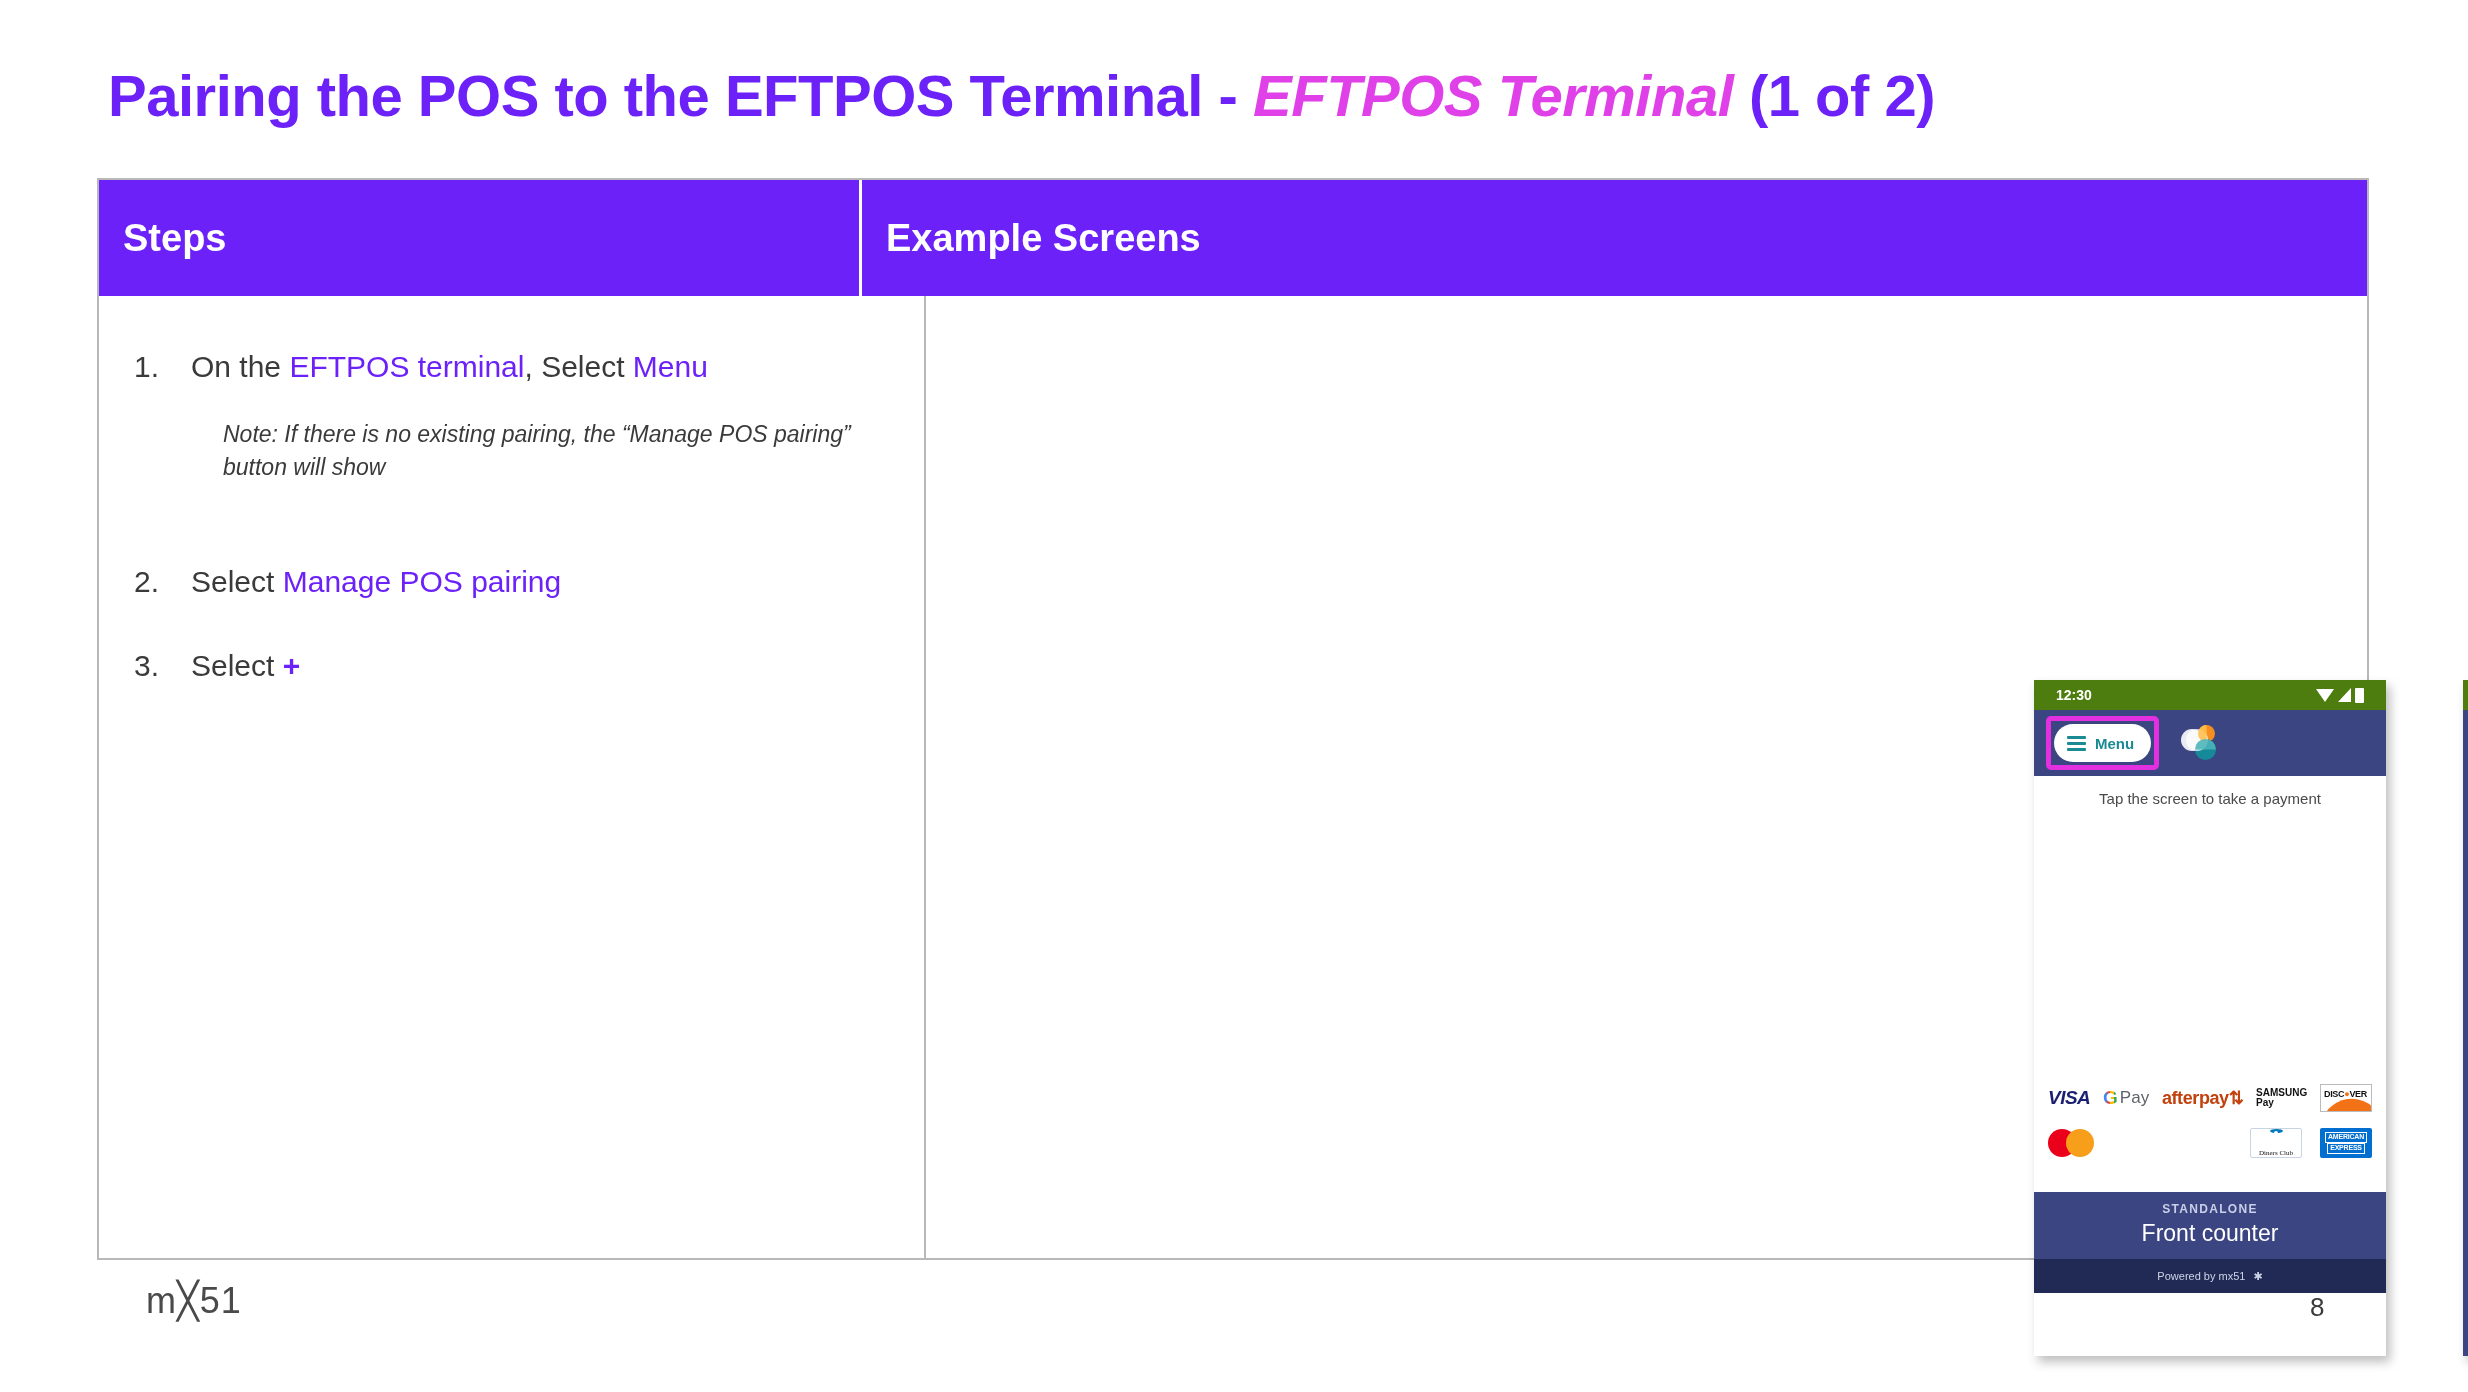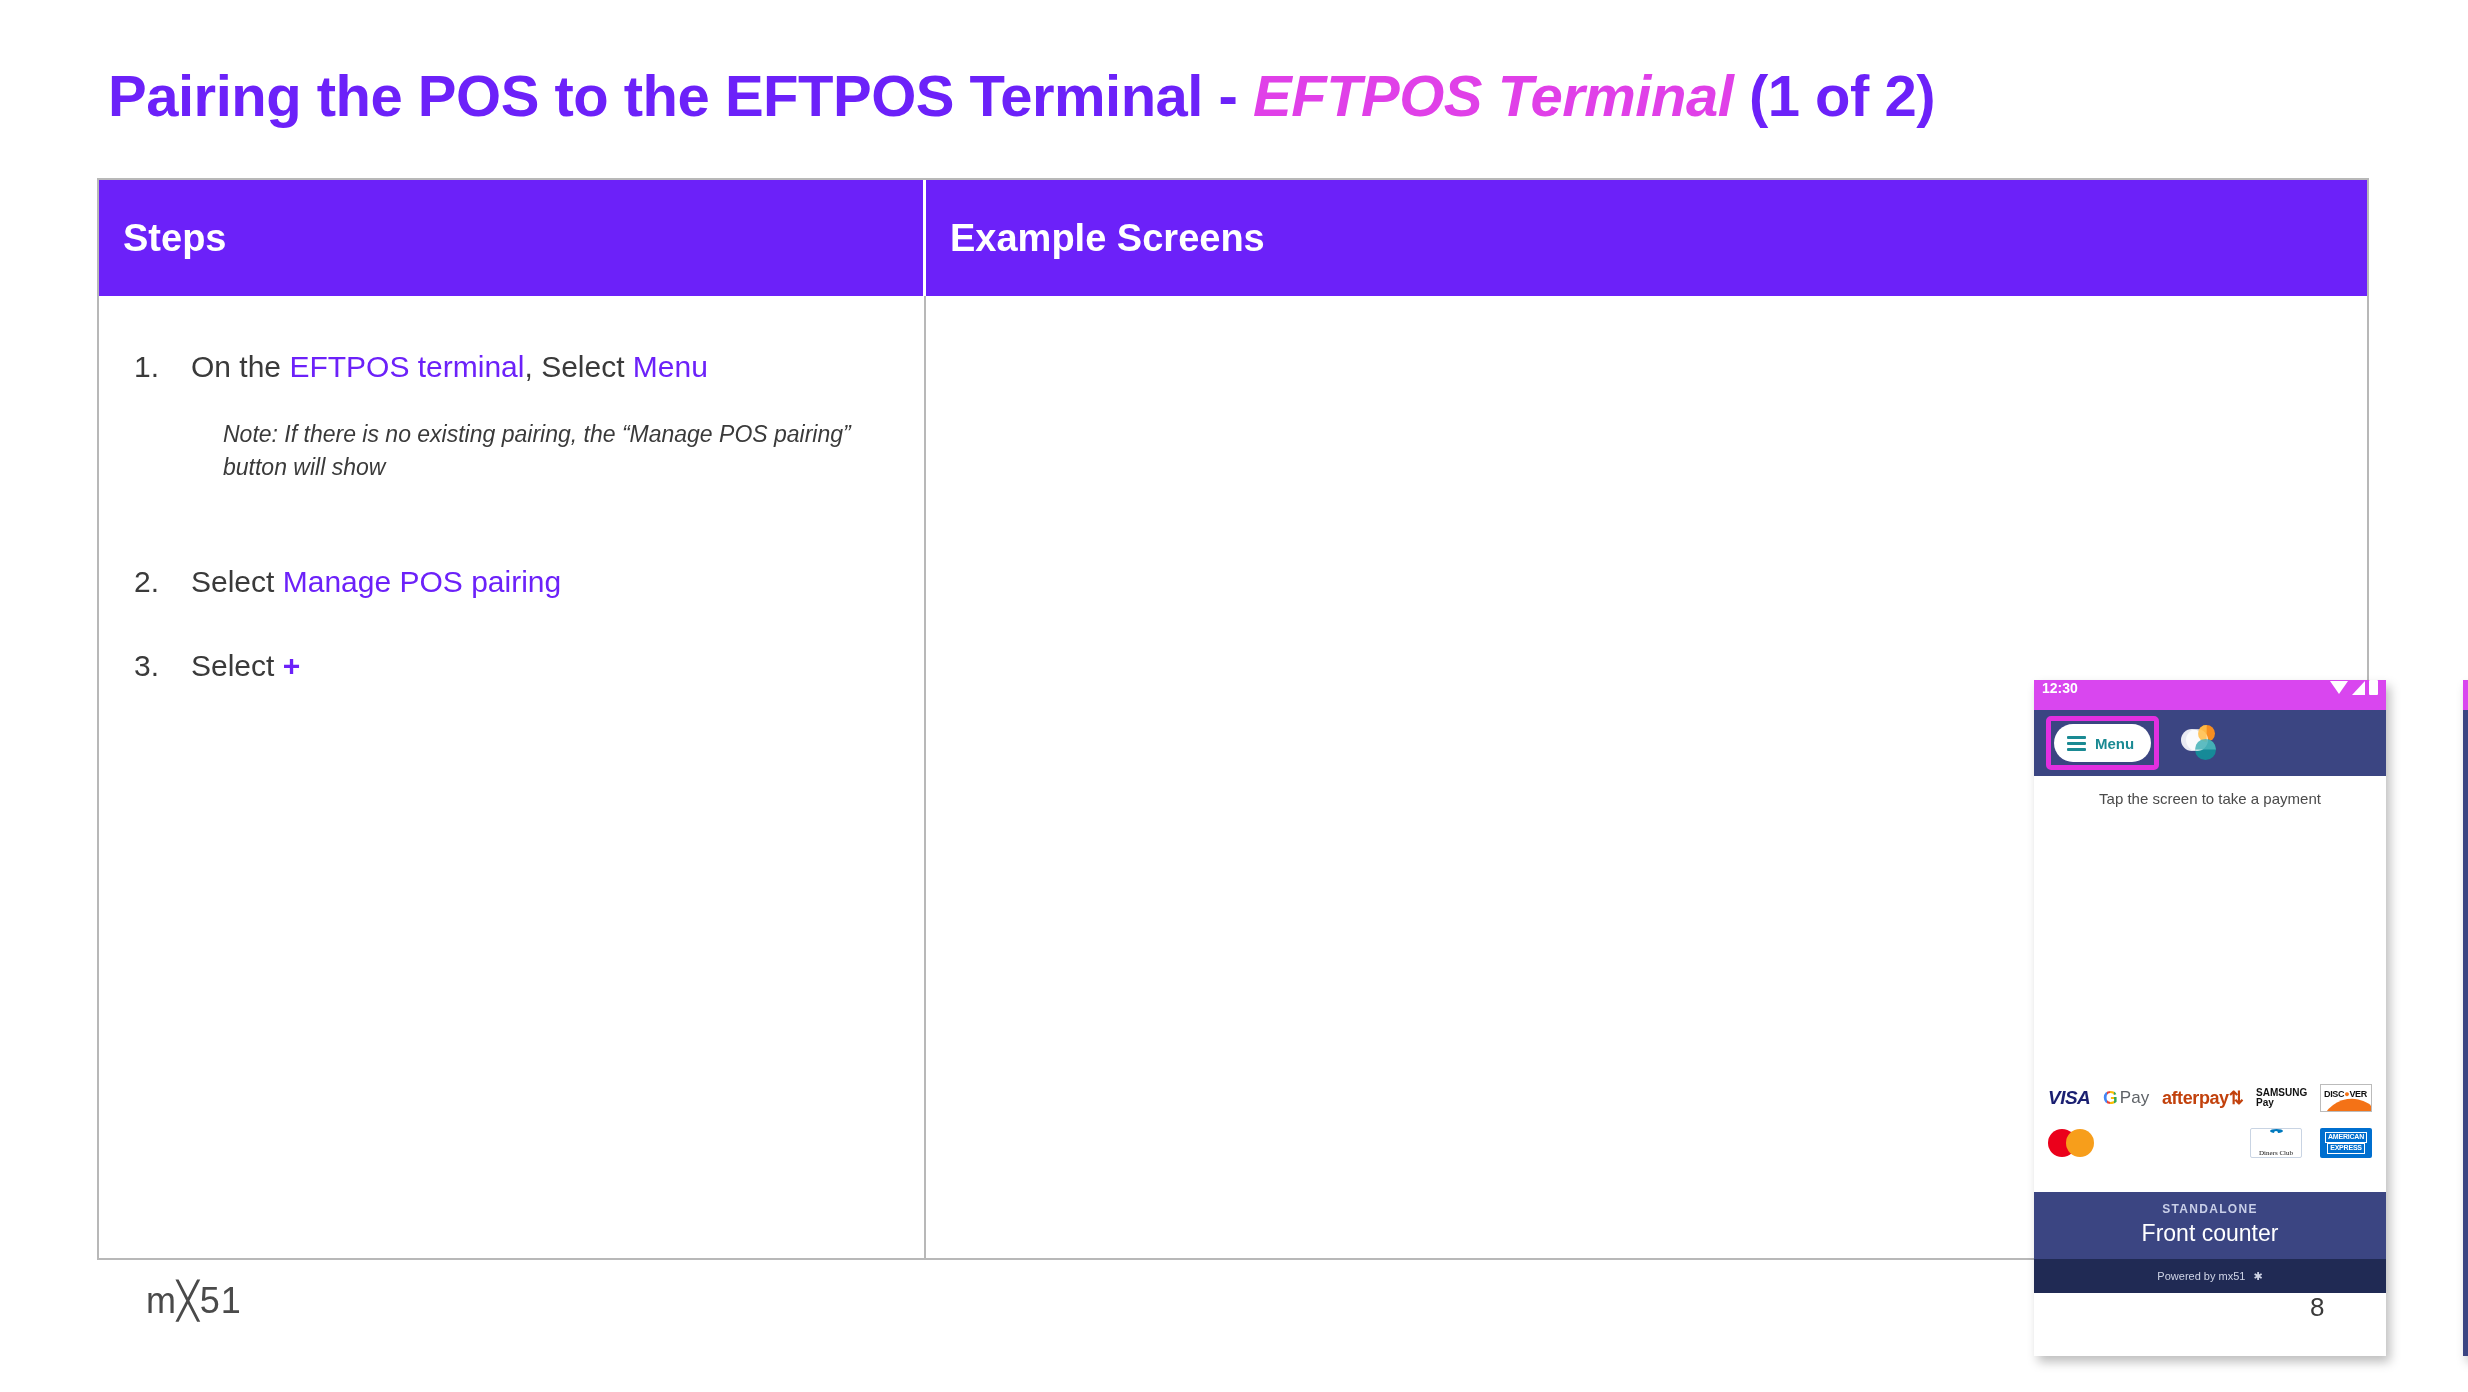--- a/index.html
+++ b/index.html
@@ -26,21 +26,21 @@
     border: 2px solid #b8b8b8;
     background: #fff;
   }
   .thead { display: flex; height: 116px; }
   .th {
     background: #6c21f9; color: #fff;
     font-size: 38px; font-weight: bold;
     display: flex; align-items: center;
     padding-left: 24px;
   }
-  .th-steps { width: 827px; border-right: 3px solid #ffffff; }
+  .th-steps { width: 763px; border-right: 3px solid #ffffff; }
   .th-ex { flex: 1; }
   .tbody { display: flex; height: calc(100% - 116px); }
   .td-steps { width: 827px; border-right: 2px solid #b8b8b8; padding: 22px 20px 0 20px; }
   .td-ex { flex: 1; position: relative; }
 
   
   .step { display: flex; font-size: 30px; color: #3a3a3a; line-height: 1.0; }
   .step-num { width: 72px; text-align: right; padding-right: 32px; flex: 0 0 auto; }
   .step-body { flex: 1; }
   .lnk { color: #6c21f9; }
@@ -56,22 +56,22 @@
   
   .phone {
     position: absolute; top: 384px; width: 352px; height: 676px;
     background: #fff; overflow: hidden;
     box-shadow: 4px 6px 10px rgba(0,0,0,0.26);
   }
   #phone1 { left: 1108px; }
   #phone2 { left: 1537px; }
 
   .statusbar {
-    height: 30px; background: #d946ef; display: flex; align-items: flex-start;
-    padding: 0 8px; color: #fff; font-size: 14px; font-weight: 600;
+    height: 30px; background: #4d7c0f; display: flex; align-items: center;
+    padding: 0 22px; color: #fff; font-size: 14px; font-weight: 600;
   }
   .sb-spacer { flex: 1; }
   .sb-icons { display: flex; align-items: center; gap: 4px; }
   .ic-wifi { width: 0; height: 0; border-left: 9px solid transparent;
              border-right: 9px solid transparent; border-top: 13px solid #fff; }
   .ic-sig  { width: 0; height: 0; border-left: 13px solid transparent;
              border-bottom: 14px solid #fff; }
   .ic-bat  { width: 9px; height: 15px; background: #fff; border-radius: 1px; }
 
   

